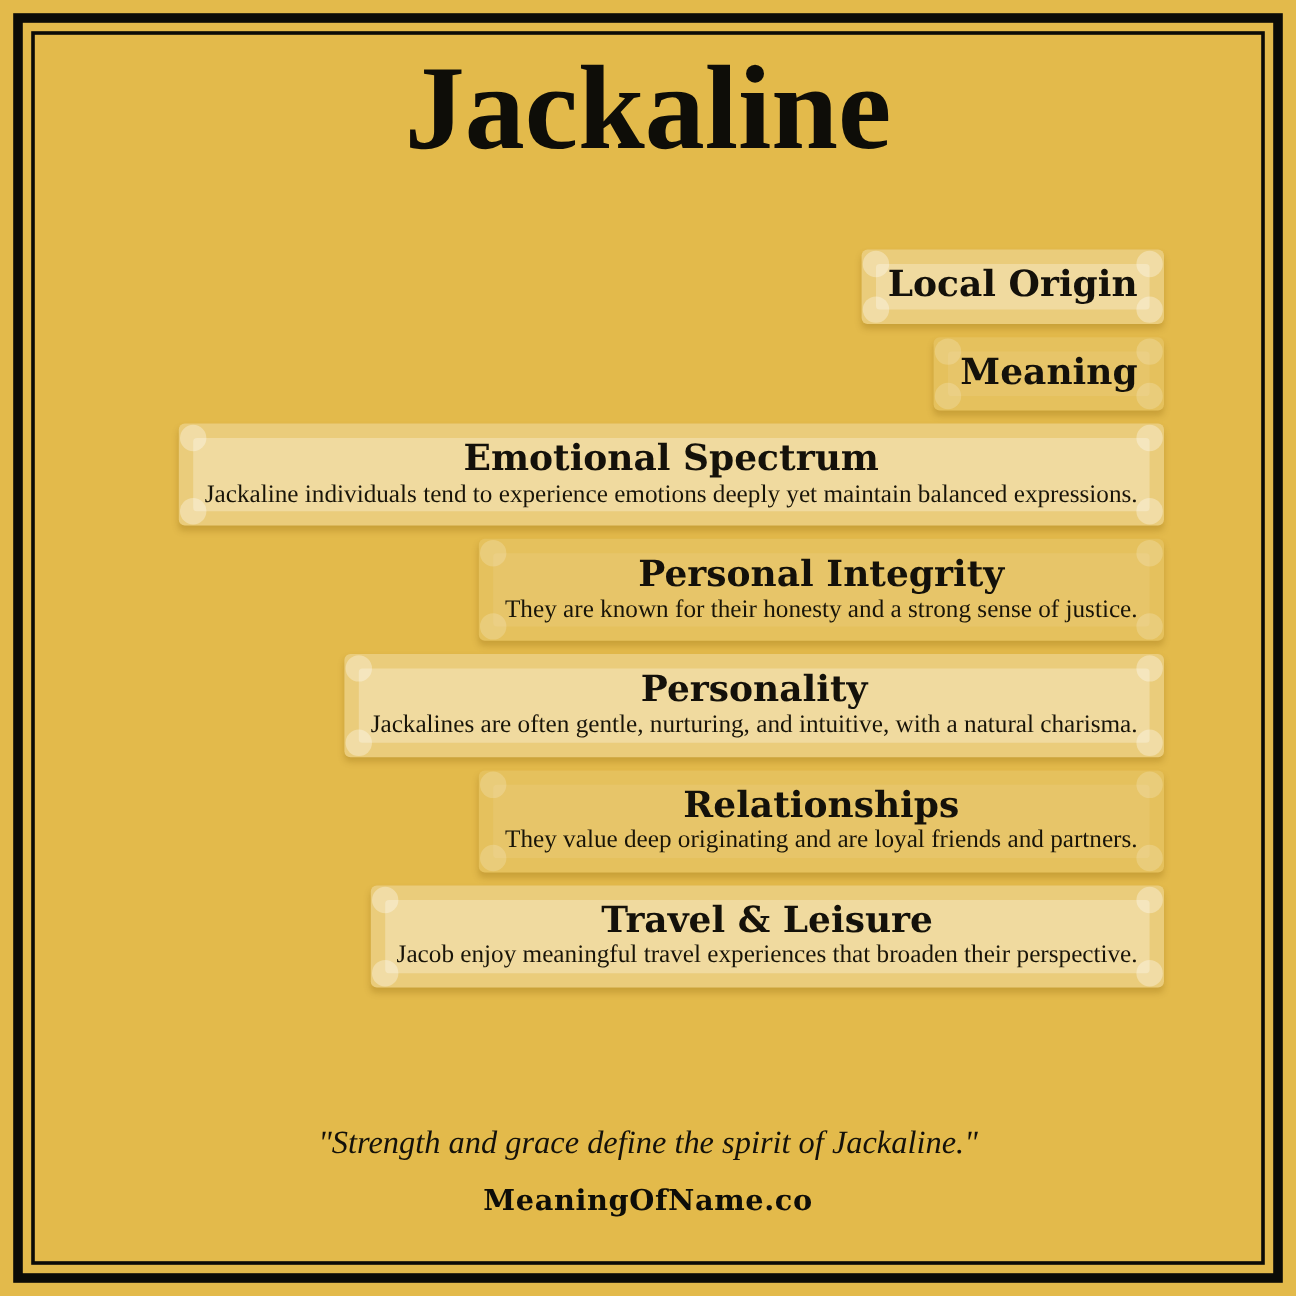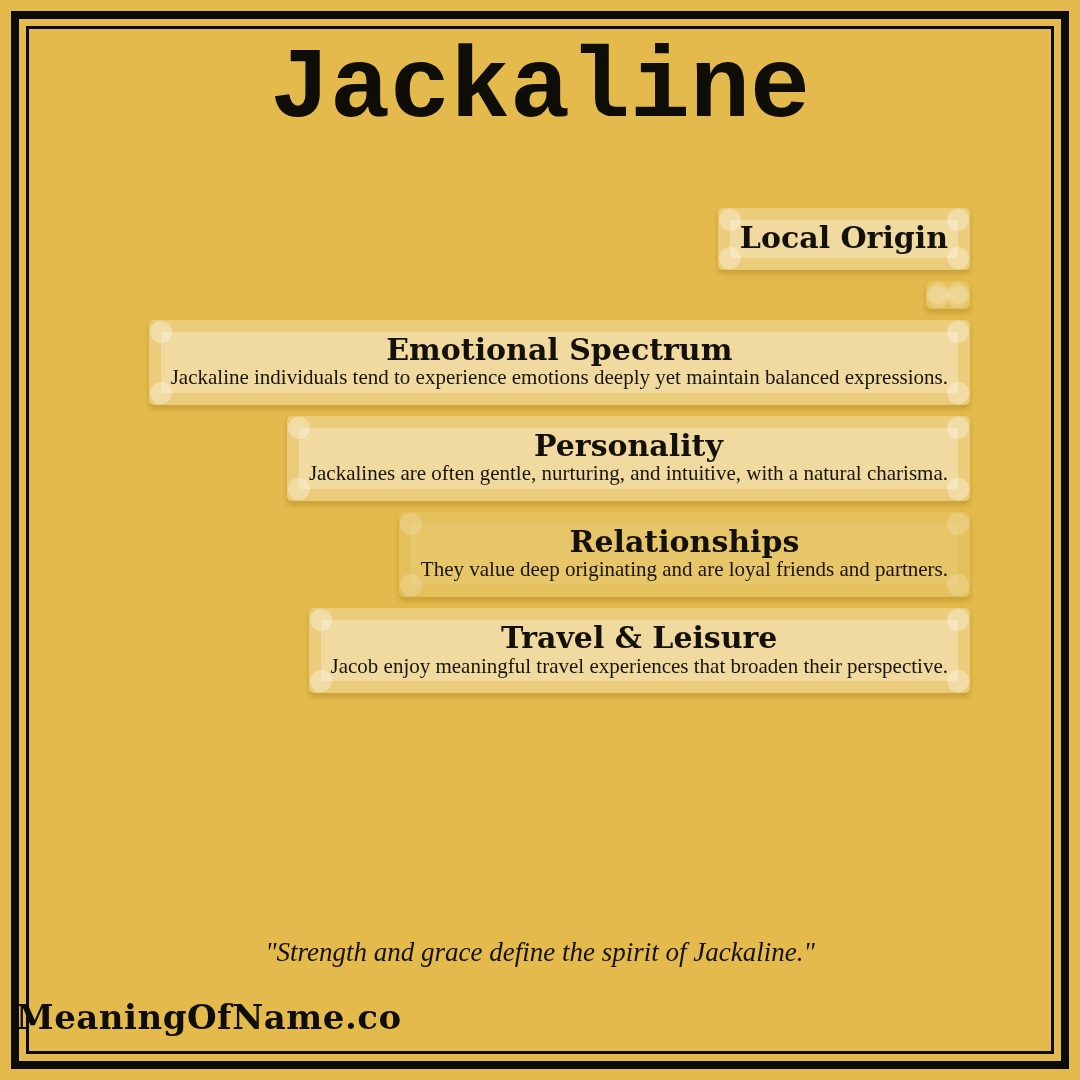--- a/index.html
+++ b/index.html
@@ -18,21 +18,21 @@
   }
   .frame-thin {
     position:absolute; inset:26px;
     border:3px solid #0b0b07;
     pointer-events:none;
   }
   .page-title {
     position:absolute; top:36px; left:0; right:0;
     margin:0;
     text-align:center;
-    font-family:Liberation Mono, monospace;
+    font-family:Liberation Serif, serif;
     font-size:100px; font-weight:bold;
     line-height:1.08;
     letter-spacing:0px;
     color:#0e0d08;
   }
   .cards {
     position:absolute; top:208px; left:109px; width:861px;
     display:flex; flex-direction:column; gap:11px;align-items:flex-end;
   }
   .card {
@@ -77,23 +77,24 @@
     position:absolute; top:936px; left:0; right:0;
     margin:0;
     text-align:center;
     font-style:italic;
     font-size:27px;
     line-height:1.25;
     color:#14110a;
   }
   .brand {
     position:absolute; top:981px; left:0; right:0;
-    margin:16px;
+    margin:4px;
+    text-align:center;
     font-family:"DejaVu Serif", "Liberation Serif", serif;
-    font-size:34px; font-weight:bold;
+    font-size:24px; font-weight:bold;
     letter-spacing:0.5px;
     color:#0e0d08;
   }
 </style>
 </head>
 <body>
 
 <div class="canvas">
 
   <div class="frame-thick"></div>
@@ -112,34 +113,45 @@
         <h2 class="card-title">Local Origin</h2>
       </div>
     </div>
 
     <div class="card alt">
       <span class="rivet tl"></span>
       <span class="rivet tr"></span>
       <span class="rivet bl"></span>
       <span class="rivet br"></span>
       <div class="card-inner">
+        <h2 class="card-title">Meaning</h2>
       </div>
     </div>
 
     <div class="card">
       <span class="rivet tl"></span>
       <span class="rivet tr"></span>
       <span class="rivet bl"></span>
       <span class="rivet br"></span>
       <div class="card-inner">
         <h2 class="card-title">Emotional Spectrum</h2>
         <p class="card-body">Jackaline individuals tend to experience emotions deeply yet maintain balanced expressions.</p>
       </div>
     </div>
 
+    <div class="card alt">
+      <span class="rivet tl"></span>
+      <span class="rivet tr"></span>
+      <span class="rivet bl"></span>
+      <span class="rivet br"></span>
+      <div class="card-inner">
+        <h2 class="card-title">Personal Integrity</h2>
+        <p class="card-body">They are known for their honesty and a strong sense of justice.</p>
+      </div>
+    </div>
 
     <div class="card">
       <span class="rivet tl"></span>
       <span class="rivet tr"></span>
       <span class="rivet bl"></span>
       <span class="rivet br"></span>
       <div class="card-inner">
         <h2 class="card-title">Personality</h2>
         <p class="card-body">Jackalines are often gentle, nurturing, and intuitive, with a natural charisma.</p>
       </div>

